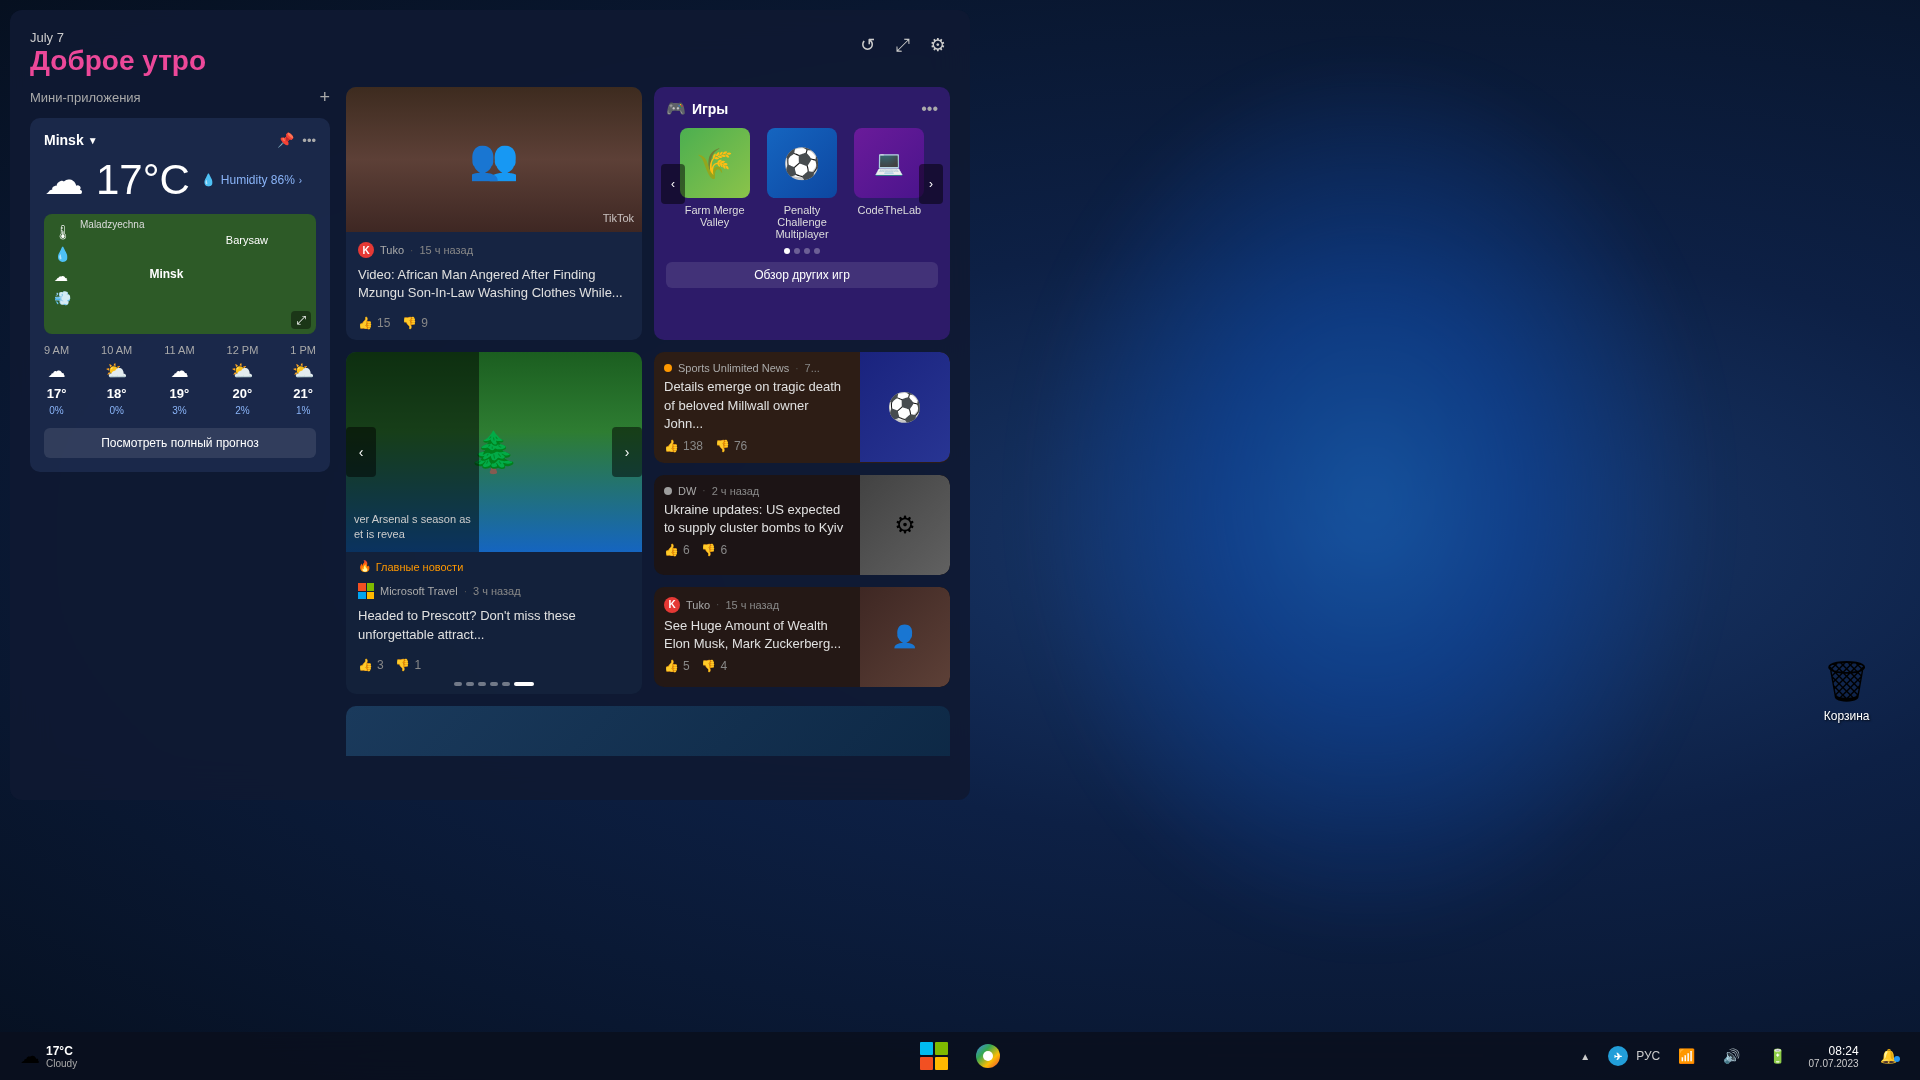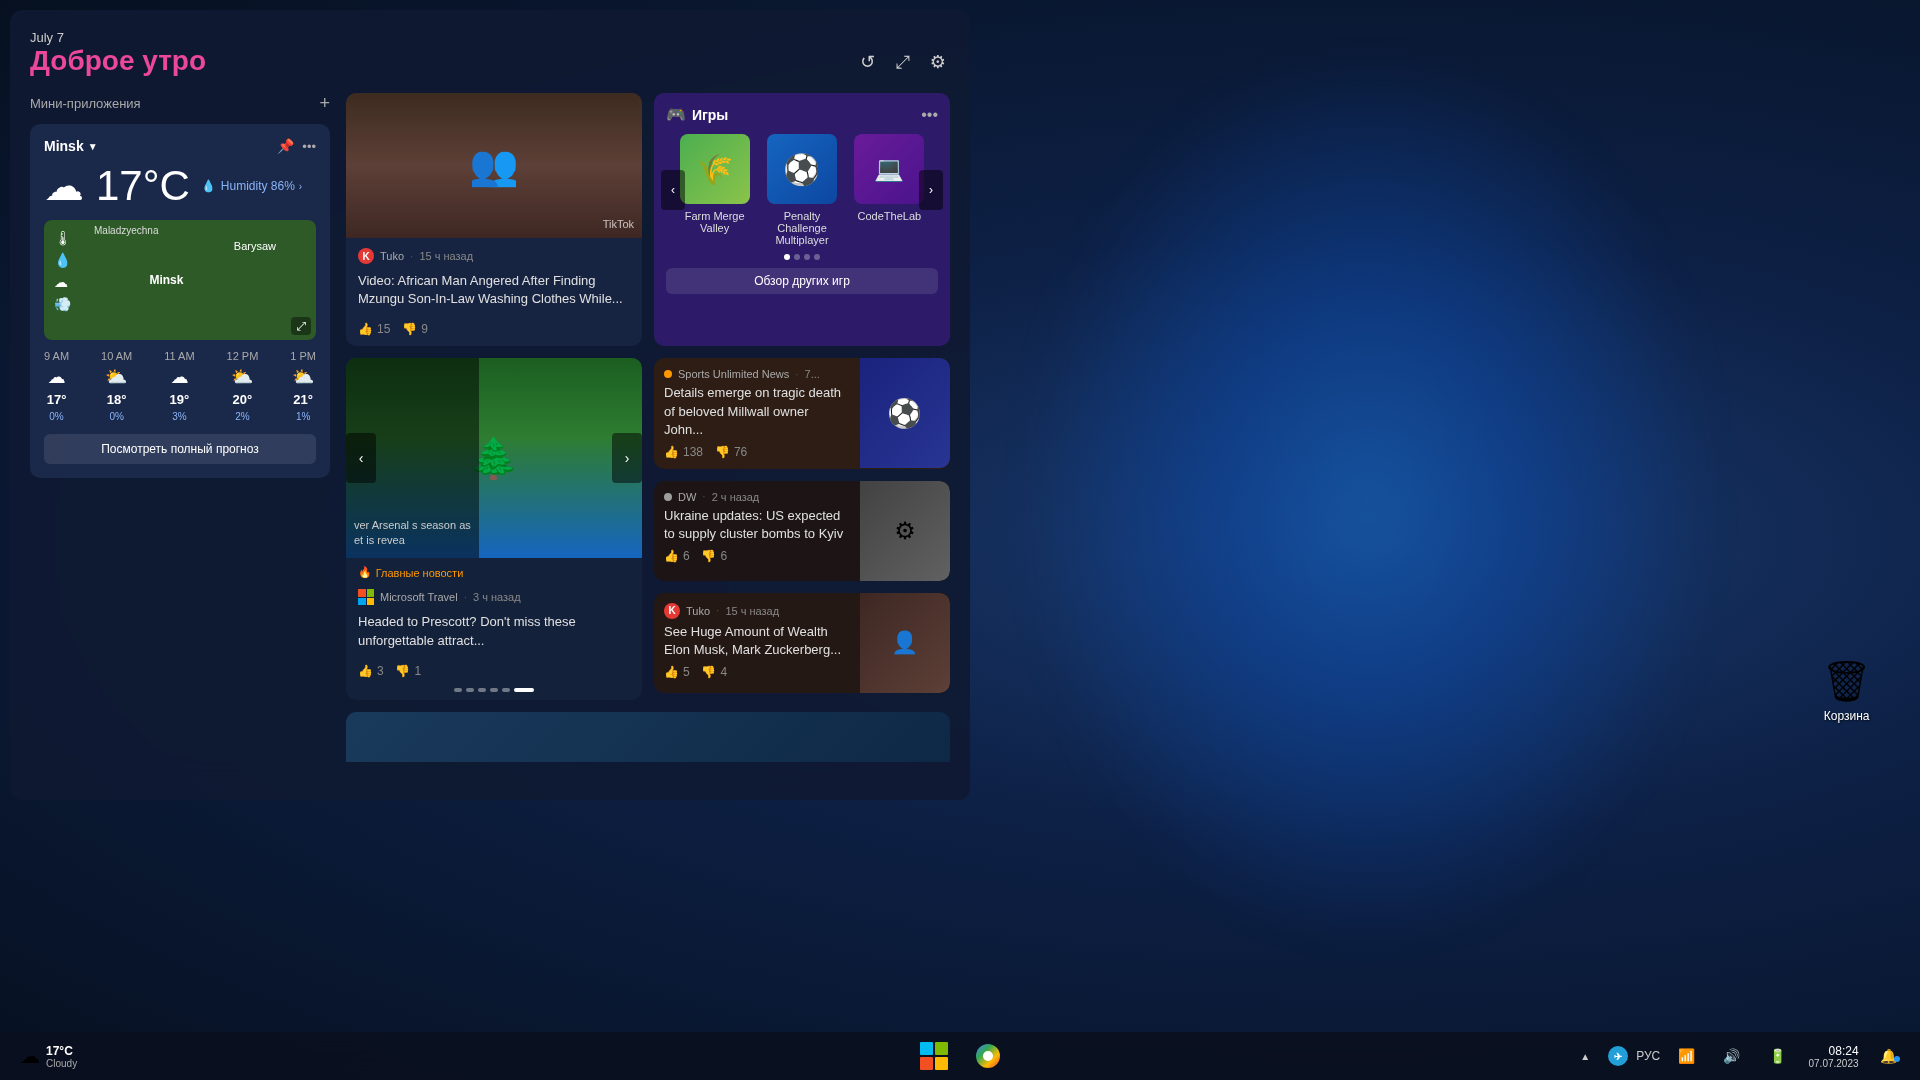--- a/index.html
+++ b/index.html
@@ -43,22 +43,22 @@
       backdrop-filter: blur(20px);
       border-radius: 12px;
       padding: 20px;
       z-index: 10;
       overflow: hidden;
     }
 
     .panel-header {
       display: flex;
       justify-content: space-between;
-      align-items: flex-end;
-      margin-bottom: 16px;
+      align-items: flex-start;
+      margin-bottom: 10px;
     }
 
     .panel-title-area {}
     .panel-date {
       font-size: 13px;
       color: #ccc;
     }
     .panel-greeting {
       font-size: 28px;
       font-weight: 600;
@@ -172,28 +172,28 @@
       background: #2d5a27;
       border-radius: 8px;
       height: 120px;
       position: relative;
       overflow: hidden;
       margin-bottom: 10px;
     }
     .map-label-barysaw {
       position: absolute;
       top: 20px;
-      right: 40px;
+      right: 48px;
       color: #fff;
       font-size: 11px;
     }
     .map-label-maladzyechna {
       position: absolute;
       top: 5px;
-      left: 50px;
+      left: 36px;
       color: #ddd;
       font-size: 10px;
     }
     .map-label-minsk {
       position: absolute;
       top: 50%;
       left: 45%;
       transform: translate(-50%, -50%);
       color: #fff;
       font-size: 12px;

